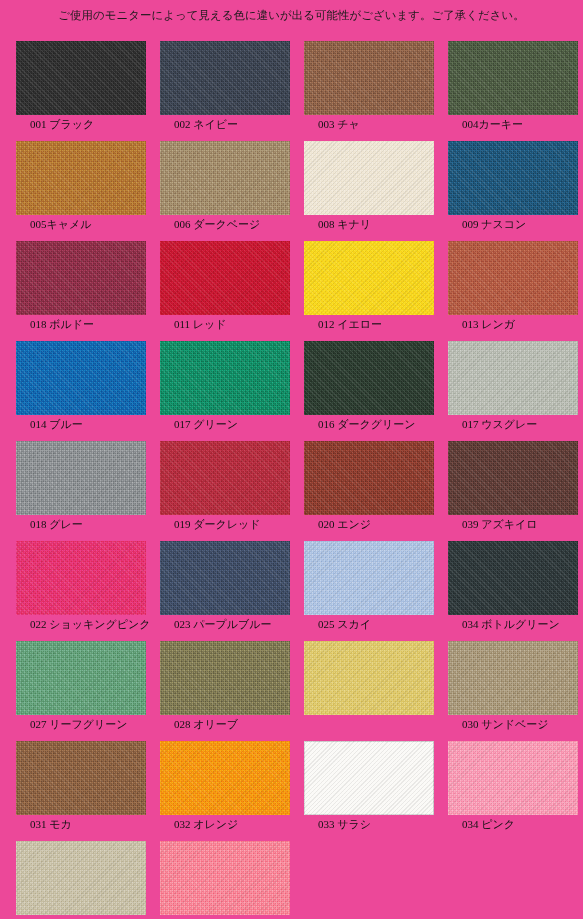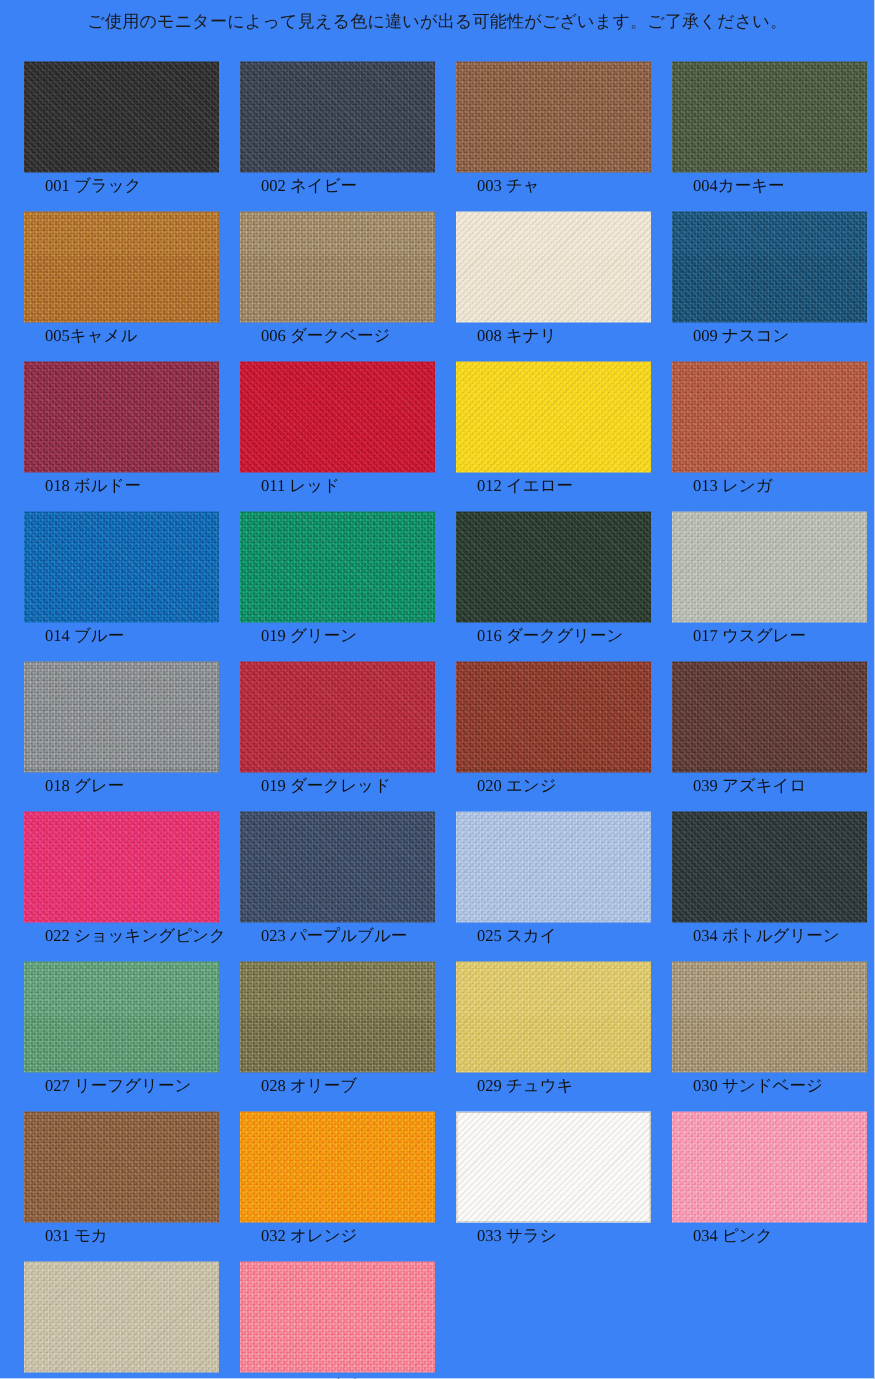--- a/index.html
+++ b/index.html
@@ -14,21 +14,21 @@
     height: 919px;
     overflow: hidden;
     font-family: "Liberation Serif", "DejaVu Serif", serif;
     -webkit-font-smoothing: antialiased;
   }
 
   #page {
     position: relative;
     width: 583px;
     height: 919px;
-    background: #3b82f6;
+    background: #ec4899;
   }
 
   
   .notice {
     position: absolute;
     top: 7px;
     left: 0;
     width: 583px;
     text-align: center;
     font-family: "Liberation Serif", "DejaVu Serif", serif;
@@ -181,21 +181,21 @@
       <div class="cell">
         <div class="swatch" style="background-color: rgb(179, 88, 64);"></div>
         <div class="label">013 レンガ</div>
       </div>
       <div class="cell">
         <div class="swatch" style="background-color: rgb(15, 102, 176);"></div>
         <div class="label">014 ブルー</div>
       </div>
       <div class="cell">
         <div class="swatch" style="background-color: rgb(15, 139, 99);"></div>
-        <div class="label">019 グリーン</div>
+        <div class="label">017 グリーン</div>
       </div>
       <div class="cell">
         <div class="swatch" style="background-color: rgb(42, 58, 46);"></div>
         <div class="label">016 ダークグリーン</div>
       </div>
       <div class="cell">
         <div class="swatch" style="background-color: rgb(185, 189, 179);"></div>
         <div class="label">017 ウスグレー</div>
       </div>
       <div class="cell">
@@ -233,21 +233,20 @@
       <div class="cell">
         <div class="swatch" style="background-color: rgb(97, 160, 120);"></div>
         <div class="label">027 リーフグリーン</div>
       </div>
       <div class="cell">
         <div class="swatch" style="background-color: rgb(125, 119, 80);"></div>
         <div class="label">028 オリーブ</div>
       </div>
       <div class="cell">
         <div class="swatch" style="background-color: rgb(224, 202, 106);"></div>
-        <div class="label">029 チュウキ</div>
       </div>
       <div class="cell">
         <div class="swatch" style="background-color: rgb(168, 151, 120);"></div>
         <div class="label">030 サンドベージ</div>
       </div>
       <div class="cell">
         <div class="swatch" style="background-color: rgb(138, 95, 63);"></div>
         <div class="label">031 モカ</div>
       </div>
       <div class="cell">

